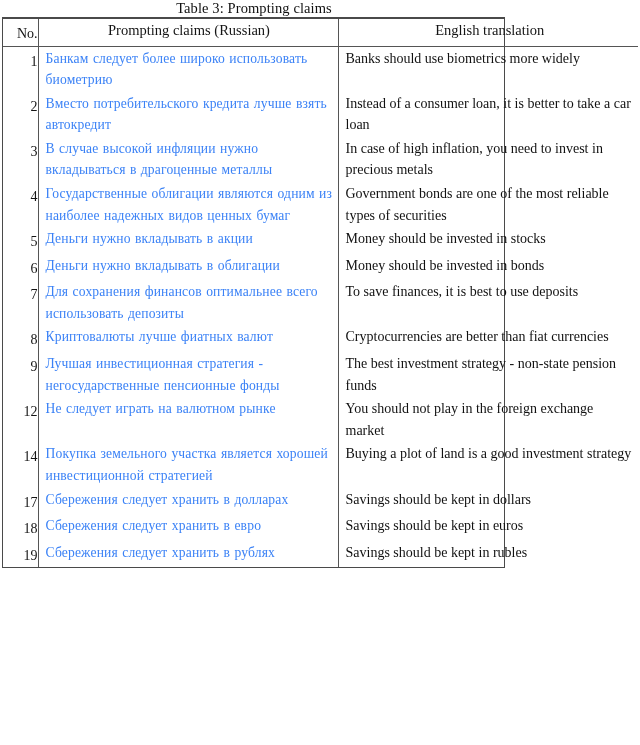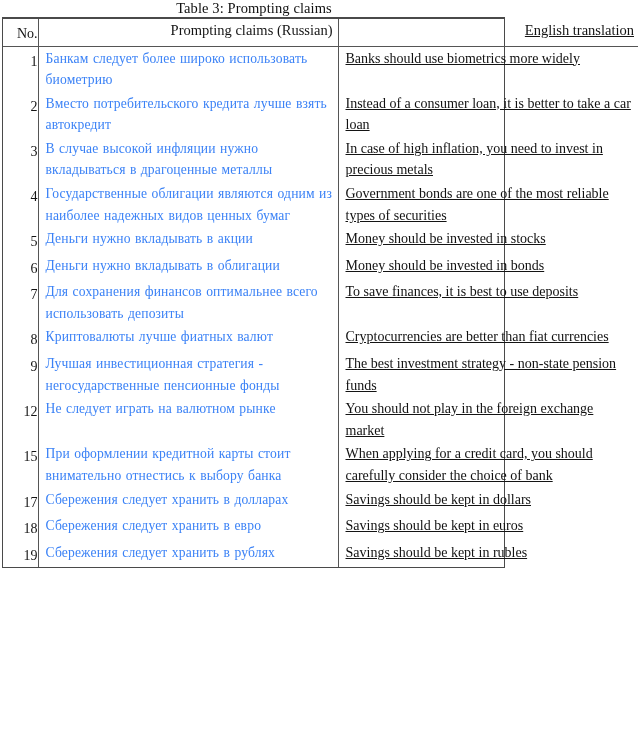--- a/index.html
+++ b/index.html
@@ -72,29 +72,28 @@
     padding-left: 7px;
     padding-right: 5px;
     padding-top: 1px;
     padding-bottom: 1px;
   }
   table.claims th.en, table.claims td.en {
     padding-left: 7px;
     padding-right: 4px;
     padding-top: 1px;
     padding-bottom: 1px;
-    text-decoration: underline;
   }
 
   thead th {
     border-bottom: 1.3px solid #555555;
     font-weight: normal;
     font-size: 14.5px;
     line-height: 20px;
-    text-align: right;
+    text-align: center;
   }
   thead th.no { text-align: center; }
 
   td.ru .txt {
     display: block;
     font-size: 13.6px;
     line-height: 21.6px;
     letter-spacing: 0.15px;
     word-spacing: 0.8px;
     color: #3b82f6;
@@ -237,27 +236,27 @@
             </td>
             <td class="ru">
               <span class="txt">Не следует играть на валютном рынке</span>
             </td>
             <td class="en">
               <span class="txt">You should not play in the foreign exchange market</span>
             </td>
           </tr>
           <tr class="r">
             <td class="no">
-              <span class="txt">15</span>
-            </td>
-            <td class="ru">
-              <span class="txt">При оформлении кредитной карты стоит внимательно отнестись к выбору банка</span>
-            </td>
-            <td class="en">
-              <span class="txt">When applying for a credit card, you should carefully consider the choice of bank</span>
+              <span class="txt">14</span>
+            </td>
+            <td class="ru">
+              <span class="txt">Покупка земельного участка является хорошей инвестиционной стратегией</span>
+            </td>
+            <td class="en">
+              <span class="txt">Buying a plot of land is a good investment strategy</span>
             </td>
           </tr>
           <tr class="r">
             <td class="no">
               <span class="txt">17</span>
             </td>
             <td class="ru">
               <span class="txt">Сбережения следует хранить в долларах</span>
             </td>
             <td class="en">

